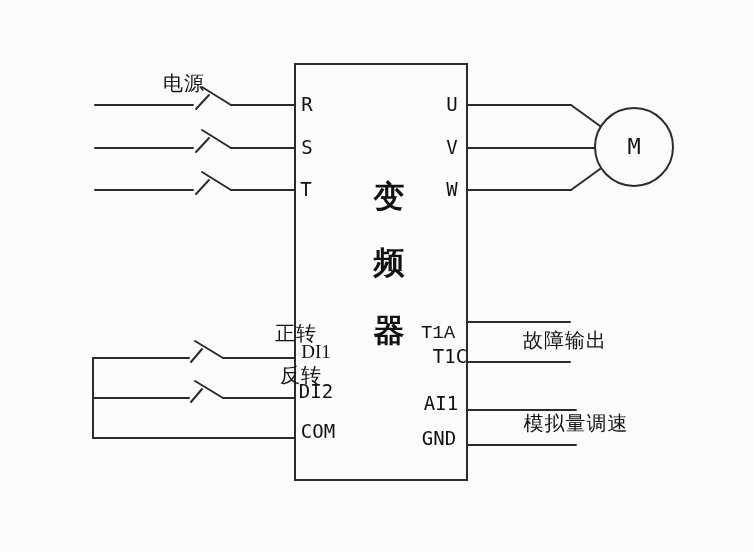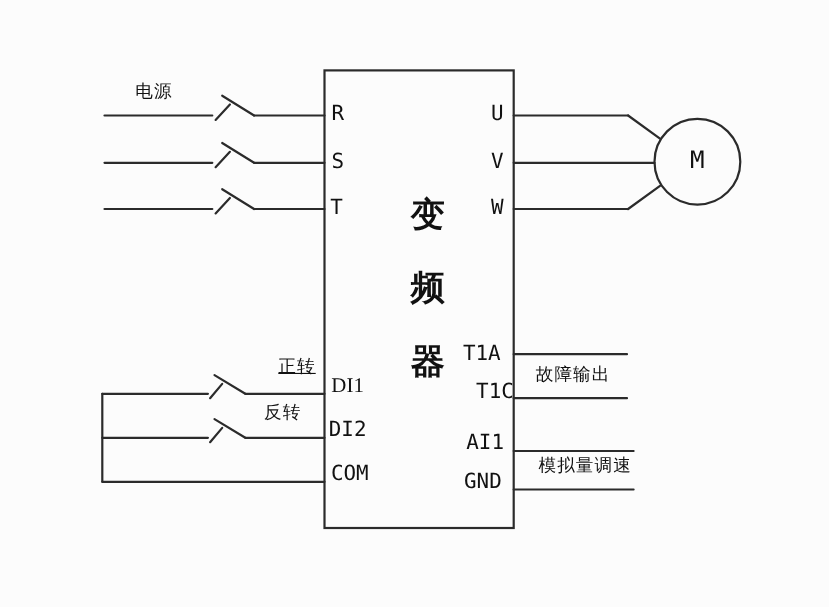--- a/index.html
+++ b/index.html
@@ -23,23 +23,24 @@
   }
   .lbl {
     position: absolute;
     transform: translate(-50%, -50%);
     white-space: nowrap;
     line-height: 1;
     user-select: none;
   }
   .cn {
     font-family: "DejaVu Sans", sans-serif;
-    font-size: 16px;
+    font-size: 20px;
     font-weight: 500;
     letter-spacing: 1px;
+    margin-left: 44px;
   }
   .cn-big {
     font-family: "DejaVu Sans", sans-serif;
     font-size: 31px;
     font-weight: 600;
   }
   .term {
     font-family: "DejaVu Sans Mono", monospace;
     font-size: 19px;
     font-weight: 500;
@@ -96,41 +97,41 @@
 
     <line x1="93" y1="438" x2="295" y2="438"></line>
 
     <line x1="467" y1="322" x2="570" y2="322"></line>
     <line x1="467" y1="362" x2="570" y2="362"></line>
     <line x1="467" y1="410" x2="576" y2="410"></line>
     <line x1="467" y1="445" x2="576" y2="445"></line>
   </svg>
 
   <div class="lbl cn" style="left:140px; top:83px;">电源</div>
-  <div class="lbl cn" style="left:270px; top:333px;text-decoration:underline;">正转</div>
+  <div class="lbl cn" style="left:252px; top:333px;">正转</div>
   <div class="lbl cn" style="left:257px; top:375px;">反转</div>
   <div class="lbl cn" style="left:521px; top:340px;">故障输出</div>
   <div class="lbl cn" style="left:532px; top:423px;">模拟量调速</div>
 
   <div class="lbl cn-big" style="left:389px; top:196px;">变</div>
   <div class="lbl cn-big" style="left:389px; top:262px;">频</div>
   <div class="lbl cn-big" style="left:389px; top:330px;">器</div>
 
   <div class="lbl term" style="left:307px; top:104px;">R</div>
   <div class="lbl term" style="left:307px; top:147px;">S</div>
   <div class="lbl term" style="left:306px; top:189px;">T</div>
 
   <div class="lbl term" style="left:452px; top:104px;">U</div>
   <div class="lbl term" style="left:452px; top:147px;">V</div>
   <div class="lbl term" style="left:452px; top:189px;">W</div>
 
   <div class="lbl term" style="left:316px; top:351px;font-family:Liberation Serif, serif;">DI1</div>
   <div class="lbl term" style="left:316px; top:391px;text-align:center;">DI2</div>
   <div class="lbl term" style="left:318px; top:431px;text-align:right;">COM</div>
 
-  <div class="lbl term" style="left:438px; top:322px;">T1A</div>
+  <div class="lbl term" style="left:438px; top:333px;font-family:Liberation Mono, monospace;">T1A</div>
   <div class="lbl term" style="left:438px; top:356px;margin-left:12px;">T1C</div>
   <div class="lbl term" style="left:441px; top:403px;">AI1</div>
   <div class="lbl term" style="left:439px; top:438px;">GND</div>
 
   <div class="lbl motor-m" style="left:634px; top:147px;">M</div>
 
 </div>
 
 </body></html>

